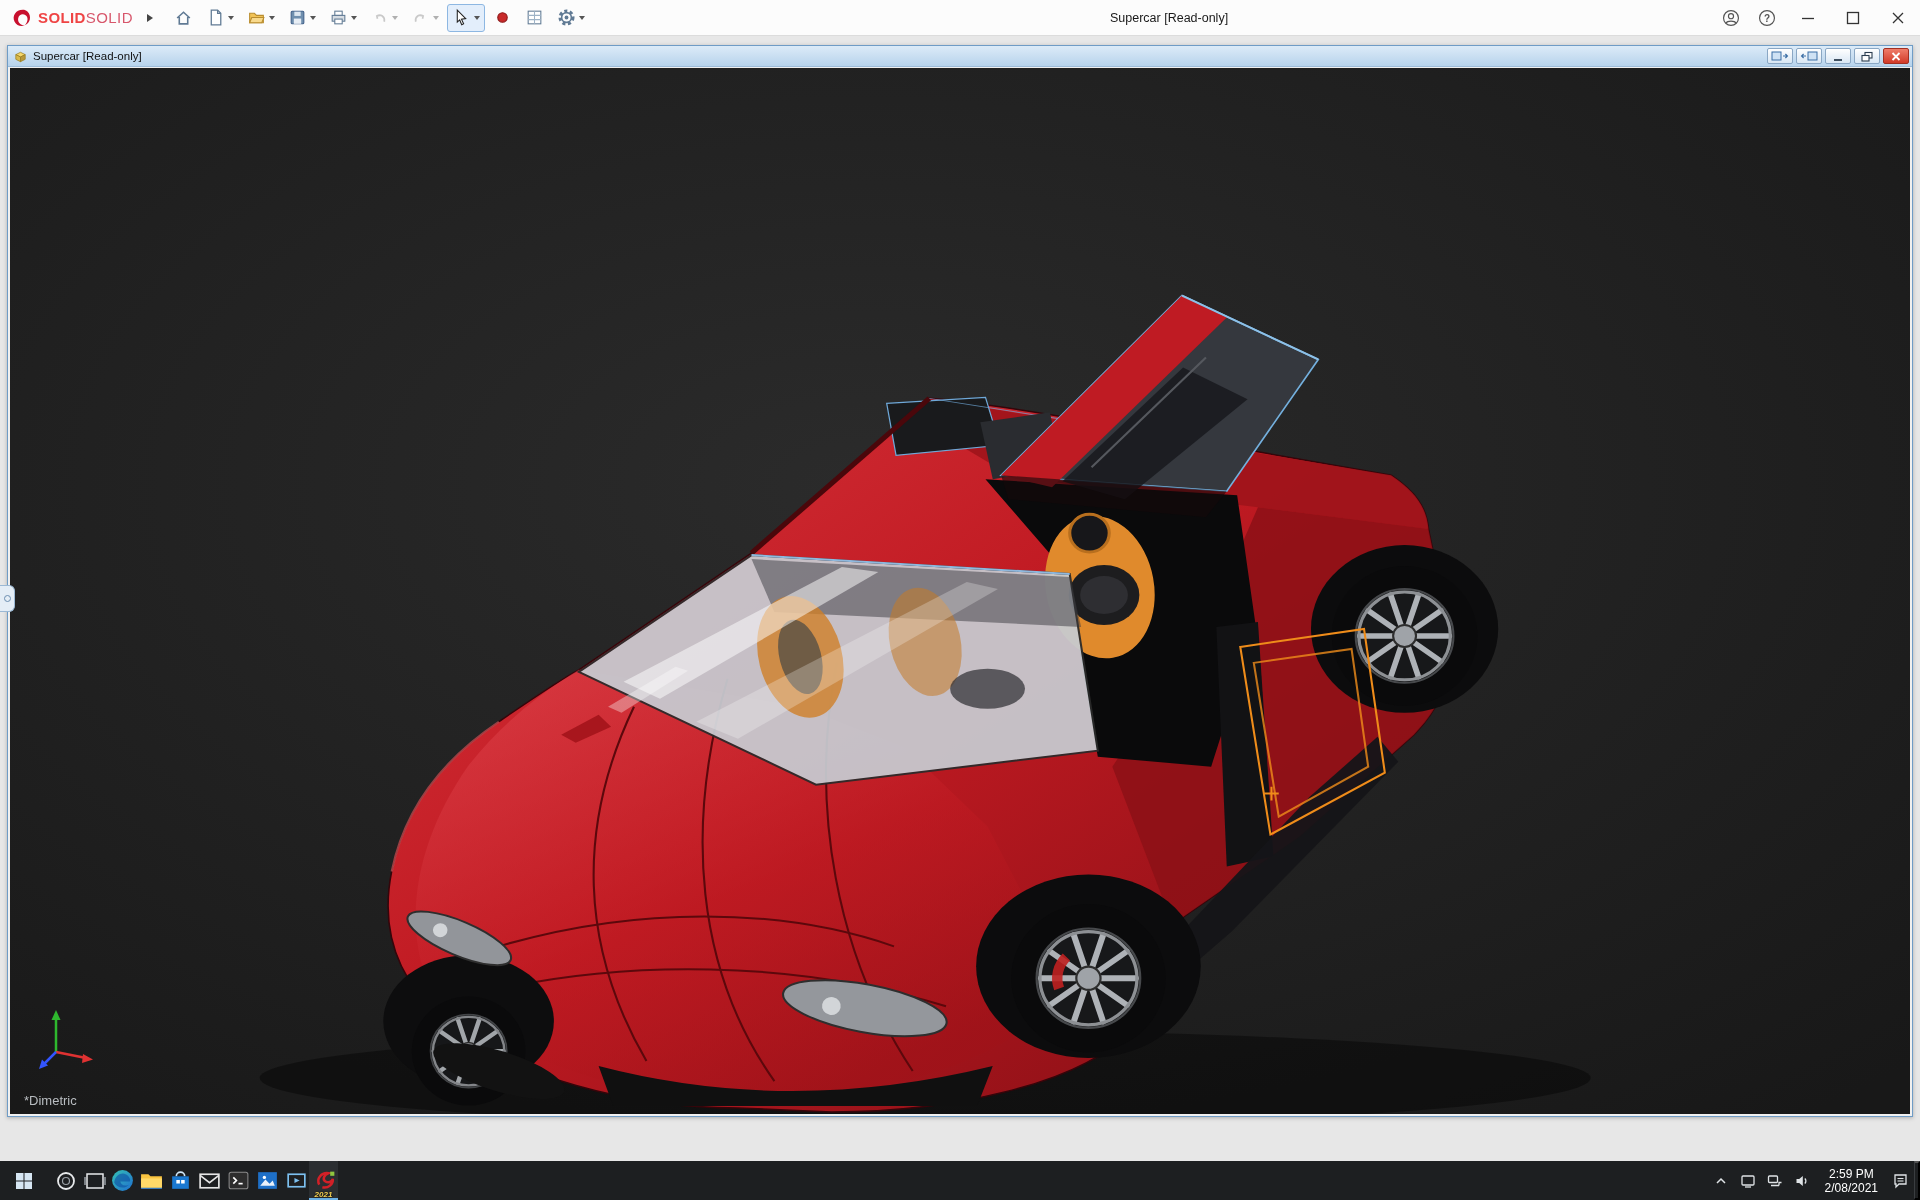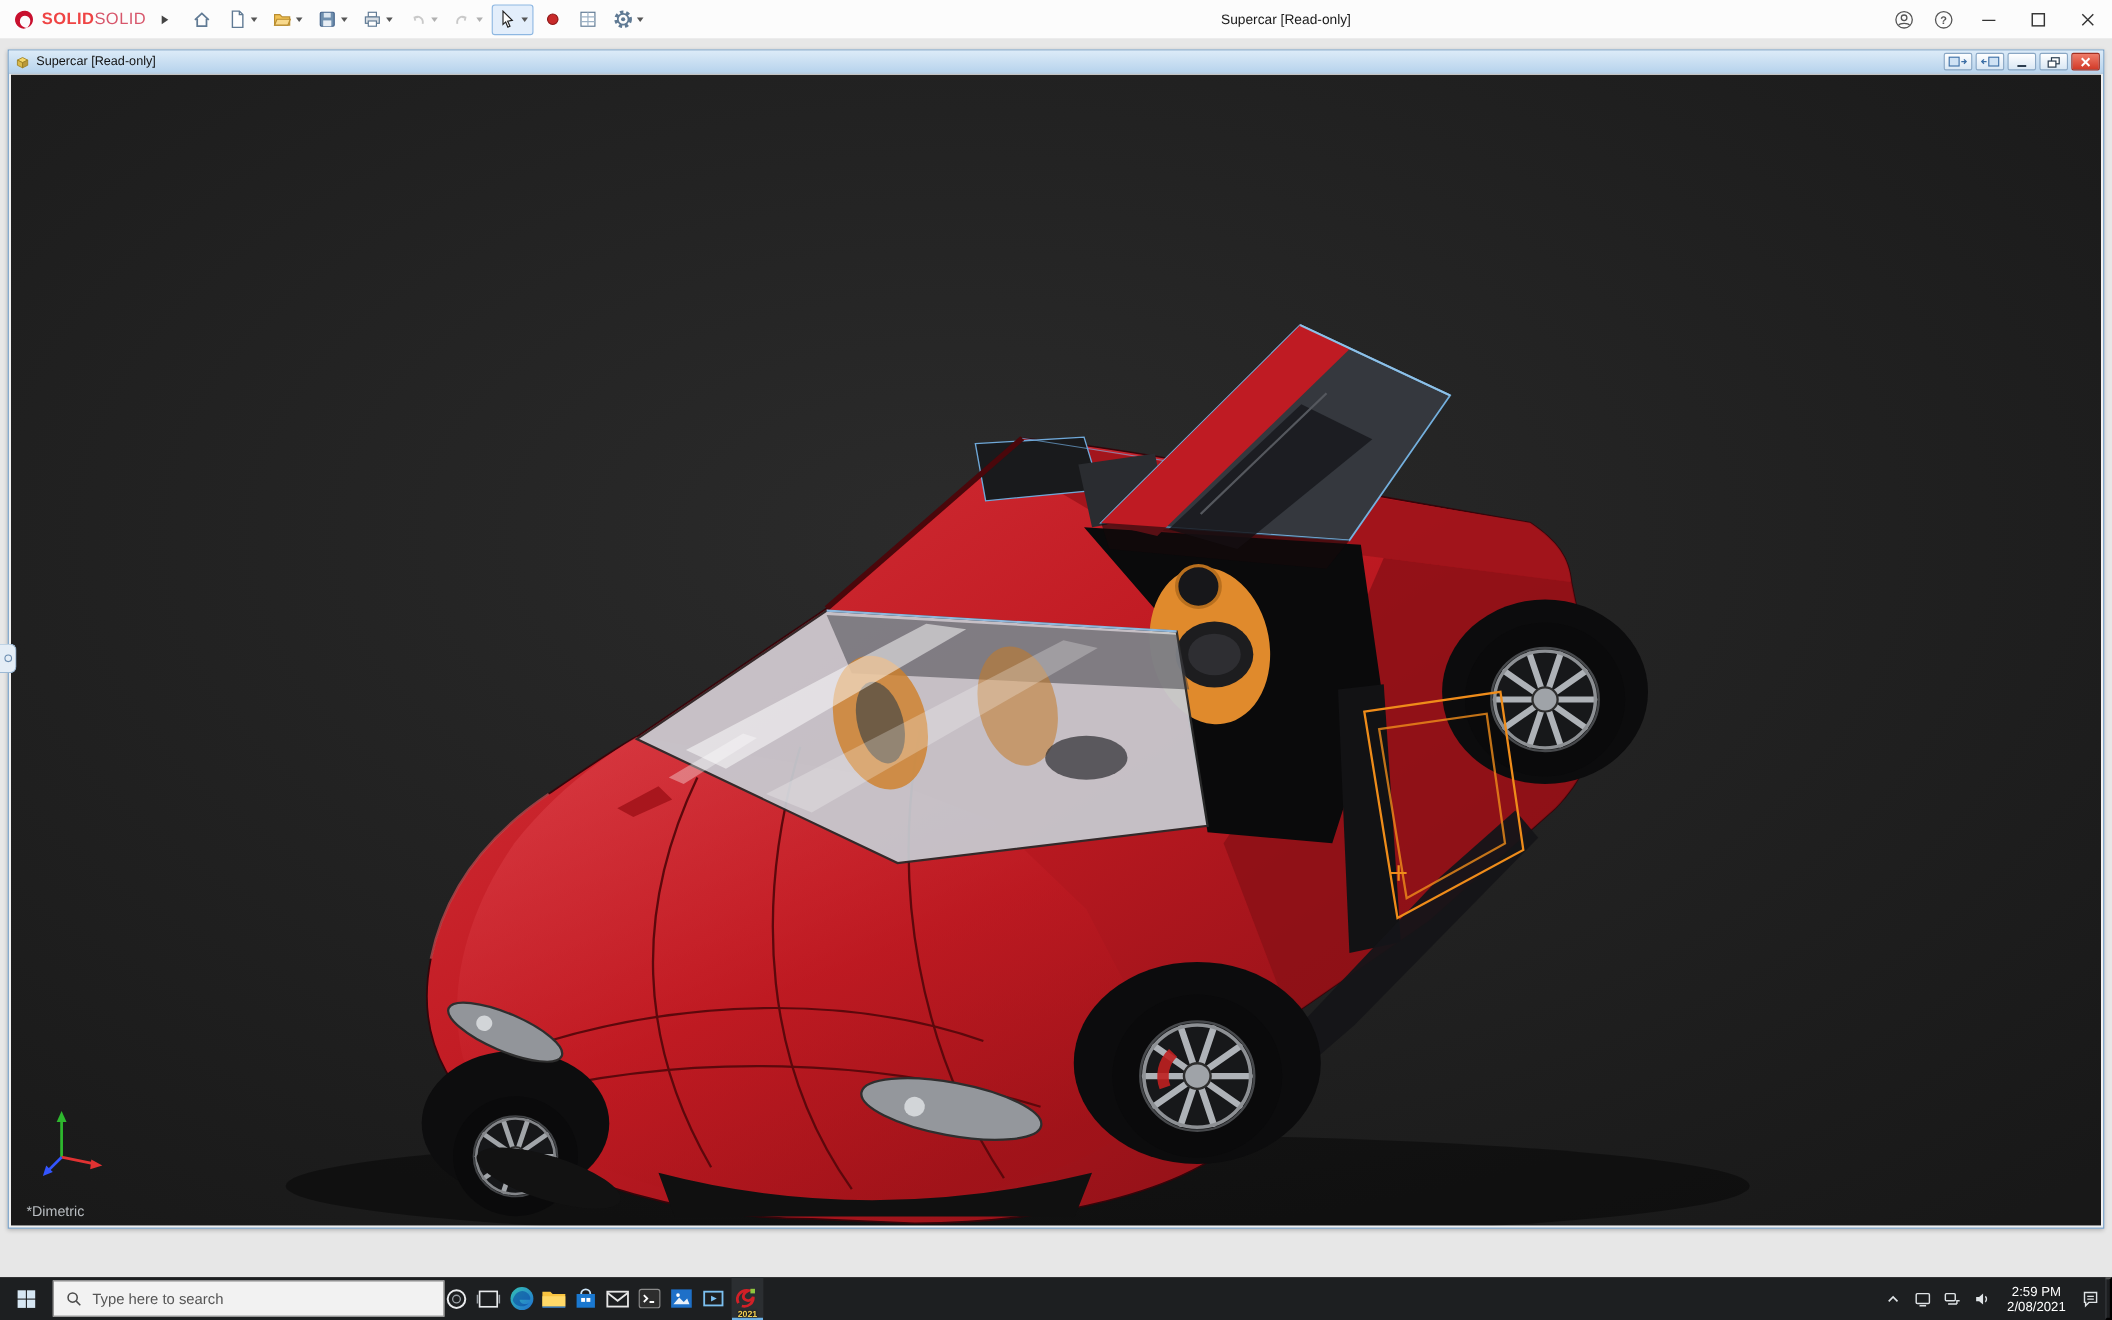--- a/index.html
+++ b/index.html
@@ -51,22 +51,22 @@
 
   
   .taskbar { position: absolute; left: 0; bottom: 0; width: 1920px; height: 39px; background: #1d1f21;
     display: flex; align-items: stretch; z-index: 30; }
   .tb-start { width: 48px; display: flex; align-items: center; justify-content: center; background: none; border: none; cursor: pointer; }
   .search-box { width: 356px; background: #f2f2f2; border: 1px solid #8a8a8a; margin: 3px 0;
     display: flex; align-items: center; gap: 9px; padding: 0 11px; }
   .search-box input { border: none; background: transparent; outline: none; width: 100%;
     font-size: 13.5px; color: #333; font-family: inherit; }
   .search-box input::placeholder { color: #555; opacity: 1; }
-  .tb-icon-btn { width: 29px; display: flex; align-items: center; justify-content: flex-start;
-    background: none; border: none; cursor: pointer; position: relative; }
+  .tb-icon-btn { width: 29px; display: flex; align-items: center; justify-content: flex-end;
+    background: none; border: none; cursor: pointer; position: relative; font-style: italic; }
   .tb-icon-btn.running { background: #2b2e31; box-shadow: inset 0 -2px 0 #6cb2e8; }
   .sw-badge { position: absolute; left: 50%; transform: translateX(-50%); bottom: 1px;
     font-size: 8px; font-weight: bold; color: #f3cf52; text-shadow: 0 0 2px #000; }
   .tray { margin-left: auto; display: flex; align-items: center; }
   .tray-btn { width: 27px; height: 39px; display: flex; align-items: center; justify-content: center;
     background: none; border: none; cursor: pointer; }
   .clock { text-align: center; color: #fff; font-size: 12px; line-height: 14px; padding: 0 9px; cursor: default; }
   .show-desktop { width: 6px; height: 39px; border-left: 1px solid #3a3d40; background: none; padding: 0; cursor: pointer; }
 </style>
 </head>
@@ -370,27 +370,20 @@
 <footer class="taskbar">
   <button class="tb-start">
     <svg width="18" height="18" viewBox="0 0 18 18">
       <rect x="1" y="1" width="7.5" height="7.5" fill="#d6e6f3"></rect>
       <rect x="9.5" y="1" width="7.5" height="7.5" fill="#d6e6f3"></rect>
       <rect x="1" y="9.5" width="7.5" height="7.5" fill="#d6e6f3"></rect>
       <rect x="9.5" y="9.5" width="7.5" height="7.5" fill="#d6e6f3"></rect>
     </svg>
   </button>
 
-  <div class="search-box">
-    <svg width="16" height="16" viewBox="0 0 16 16">
-      <circle cx="6.5" cy="6.5" r="4.5" fill="none" stroke="#4a4a4a" stroke-width="1.5"></circle>
-      <line x1="10" y1="10" x2="14" y2="14" stroke="#4a4a4a" stroke-width="1.5"></line>
-    </svg>
-    <input type="text" placeholder="Type here to search" style="">
-  </div>
 
   <button class="tb-icon-btn">
     <svg width="22" height="22" viewBox="0 0 22 22">
       <circle cx="11" cy="11" r="8" fill="none" stroke="#e8eaec" stroke-width="1.8"></circle>
       <circle cx="11" cy="11" r="3.5" fill="none" stroke="#9aa0a6" stroke-width="1.2"></circle>
     </svg>
   </button>
   <button class="tb-icon-btn">
     <svg width="22" height="22" viewBox="0 0 22 22">
       <rect x="3" y="4" width="16" height="14" fill="none" stroke="#e8eaec" stroke-width="1.5"></rect>

